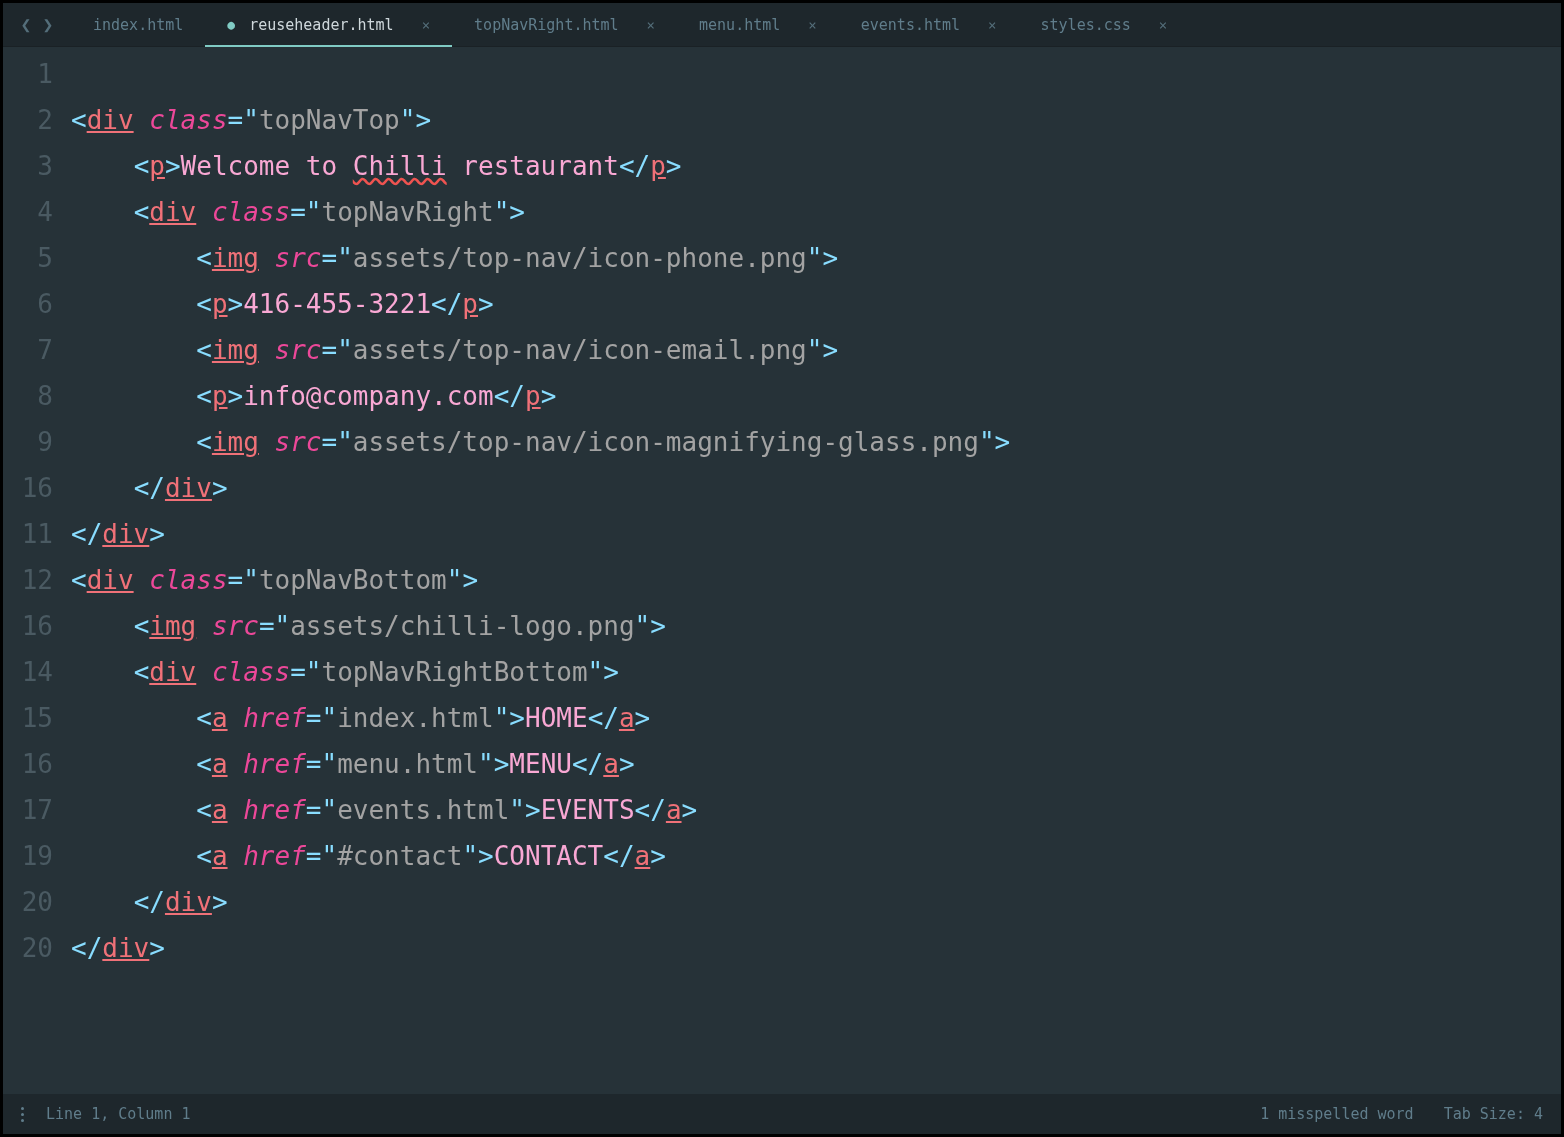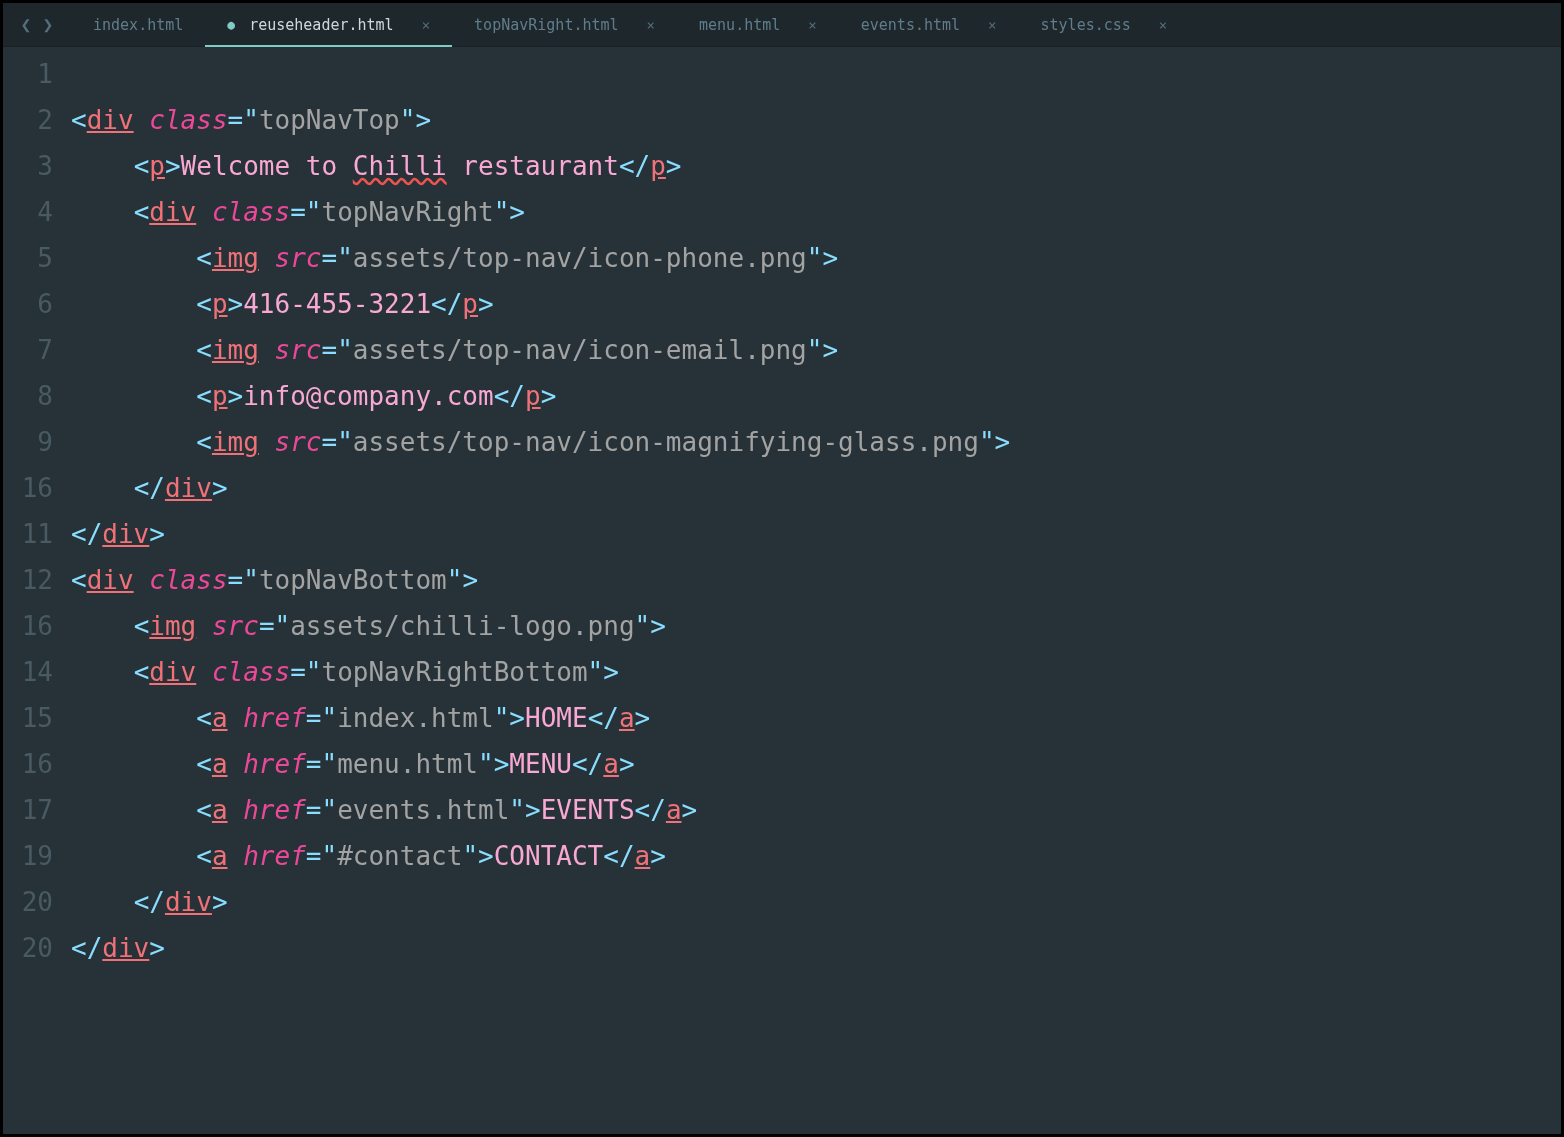--- a/index.html
+++ b/index.html
@@ -186,14 +186,25 @@
         <div>15</div>
         <div>16</div>
         <div>17</div>
         <div>19</div>
         <div>20</div>
         <div>20</div>
       </div>
     <div class="code" id="code"><div class="line"></div><div class="line"><span class="punct">&lt;</span><span class="tagnm">div</span><span class="txt"> </span><span class="attr">class</span><span class="punct">=</span><span class="punct">"</span><span class="string">topNavTop</span><span class="punct">"</span><span class="punct">&gt;</span></div><div class="line"><span>    </span><span class="punct">&lt;</span><span class="tagnm">p</span><span class="punct">&gt;</span><span class="txt">Welcome to </span><span class="txt spellerr">Chilli</span><span class="txt"> restaurant</span><span class="punct">&lt;/</span><span class="tagnm">p</span><span class="punct">&gt;</span></div><div class="line"><span>    </span><span class="punct">&lt;</span><span class="tagnm">div</span><span class="txt"> </span><span class="attr">class</span><span class="punct">=</span><span class="punct">"</span><span class="string">topNavRight</span><span class="punct">"</span><span class="punct">&gt;</span></div><div class="line"><span>        </span><span class="punct">&lt;</span><span class="tagnm">img</span><span class="txt"> </span><span class="attr">src</span><span class="punct">=</span><span class="punct">"</span><span class="string">assets/top-nav/icon-phone.png</span><span class="punct">"</span><span class="punct">&gt;</span></div><div class="line"><span>        </span><span class="punct">&lt;</span><span class="tagnm">p</span><span class="punct">&gt;</span><span class="txt">416-455-3221</span><span class="punct">&lt;/</span><span class="tagnm">p</span><span class="punct">&gt;</span></div><div class="line"><span>        </span><span class="punct">&lt;</span><span class="tagnm">img</span><span class="txt"> </span><span class="attr">src</span><span class="punct">=</span><span class="punct">"</span><span class="string">assets/top-nav/icon-email.png</span><span class="punct">"</span><span class="punct">&gt;</span></div><div class="line"><span>        </span><span class="punct">&lt;</span><span class="tagnm">p</span><span class="punct">&gt;</span><span class="txt">info@company.com</span><span class="punct">&lt;/</span><span class="tagnm">p</span><span class="punct">&gt;</span></div><div class="line"><span>        </span><span class="punct">&lt;</span><span class="tagnm">img</span><span class="txt"> </span><span class="attr">src</span><span class="punct">=</span><span class="punct">"</span><span class="string">assets/top-nav/icon-magnifying-glass.png</span><span class="punct">"</span><span class="punct">&gt;</span></div><div class="line"><span>    </span><span class="punct">&lt;/</span><span class="tagnm">div</span><span class="punct">&gt;</span></div><div class="line"><span class="punct">&lt;/</span><span class="tagnm">div</span><span class="punct">&gt;</span></div><div class="line"><span class="punct">&lt;</span><span class="tagnm">div</span><span class="txt"> </span><span class="attr">class</span><span class="punct">=</span><span class="punct">"</span><span class="string">topNavBottom</span><span class="punct">"</span><span class="punct">&gt;</span></div><div class="line"><span>    </span><span class="punct">&lt;</span><span class="tagnm">img</span><span class="txt"> </span><span class="attr">src</span><span class="punct">=</span><span class="punct">"</span><span class="string">assets/chilli-logo.png</span><span class="punct">"</span><span class="punct">&gt;</span></div><div class="line"><span>    </span><span class="punct">&lt;</span><span class="tagnm">div</span><span class="txt"> </span><span class="attr">class</span><span class="punct">=</span><span class="punct">"</span><span class="string">topNavRightBottom</span><span class="punct">"</span><span class="punct">&gt;</span></div><div class="line"><span>        </span><span class="punct">&lt;</span><span class="tagnm">a</span><span class="txt"> </span><span class="attr">href</span><span class="punct">=</span><span class="punct">"</span><span class="string">index.html</span><span class="punct">"</span><span class="punct">&gt;</span><span class="txt">HOME</span><span class="punct">&lt;/</span><span class="tagnm">a</span><span class="punct">&gt;</span></div><div class="line"><span>        </span><span class="punct">&lt;</span><span class="tagnm">a</span><span class="txt"> </span><span class="attr">href</span><span class="punct">=</span><span class="punct">"</span><span class="string">menu.html</span><span class="punct">"</span><span class="punct">&gt;</span><span class="txt">MENU</span><span class="punct">&lt;/</span><span class="tagnm">a</span><span class="punct">&gt;</span></div><div class="line"><span>        </span><span class="punct">&lt;</span><span class="tagnm">a</span><span class="txt"> </span><span class="attr">href</span><span class="punct">=</span><span class="punct">"</span><span class="string">events.html</span><span class="punct">"</span><span class="punct">&gt;</span><span class="txt">EVENTS</span><span class="punct">&lt;/</span><span class="tagnm">a</span><span class="punct">&gt;</span></div><div class="line"><span>        </span><span class="punct">&lt;</span><span class="tagnm">a</span><span class="txt"> </span><span class="attr">href</span><span class="punct">=</span><span class="punct">"</span><span class="string">#contact</span><span class="punct">"</span><span class="punct">&gt;</span><span class="txt">CONTACT</span><span class="punct">&lt;/</span><span class="tagnm">a</span><span class="punct">&gt;</span></div><div class="line"><span>    </span><span class="punct">&lt;/</span><span class="tagnm">div</span><span class="punct">&gt;</span></div><div class="line"><span class="punct">&lt;/</span><span class="tagnm">div</span><span class="punct">&gt;</span></div></div>
   </div>
 
+  <div class="statusbar">
+    <div class="menu-dots">
+      <span></span>
+        <span></span>
+        <span></span>
+    </div>
+    <div>Line 1, Column 1</div>
+    <div class="spacer"></div>
+    <div>1 misspelled word</div>
+    <div>Tab Size: 4</div>
+  </div>
 
 </div>
 
 </body></html>

